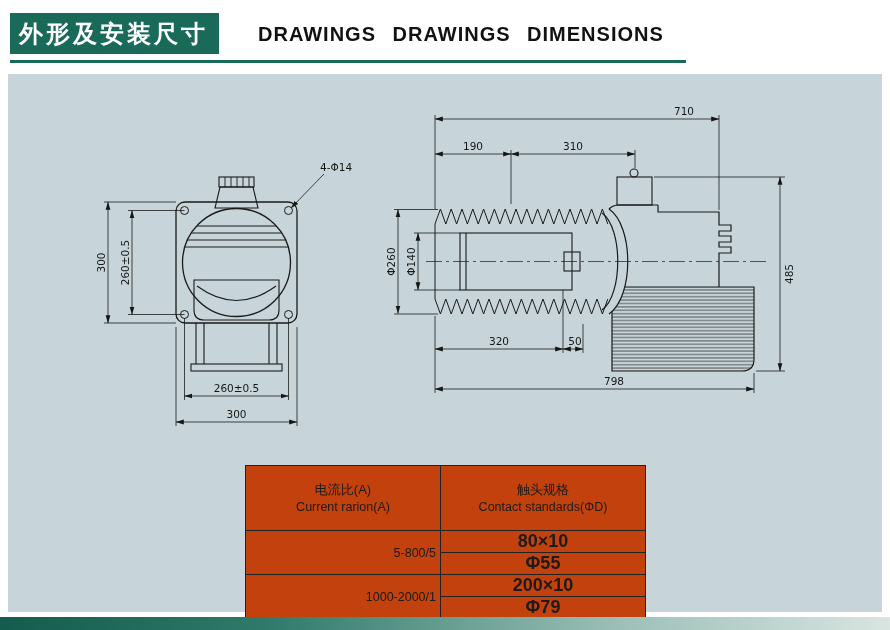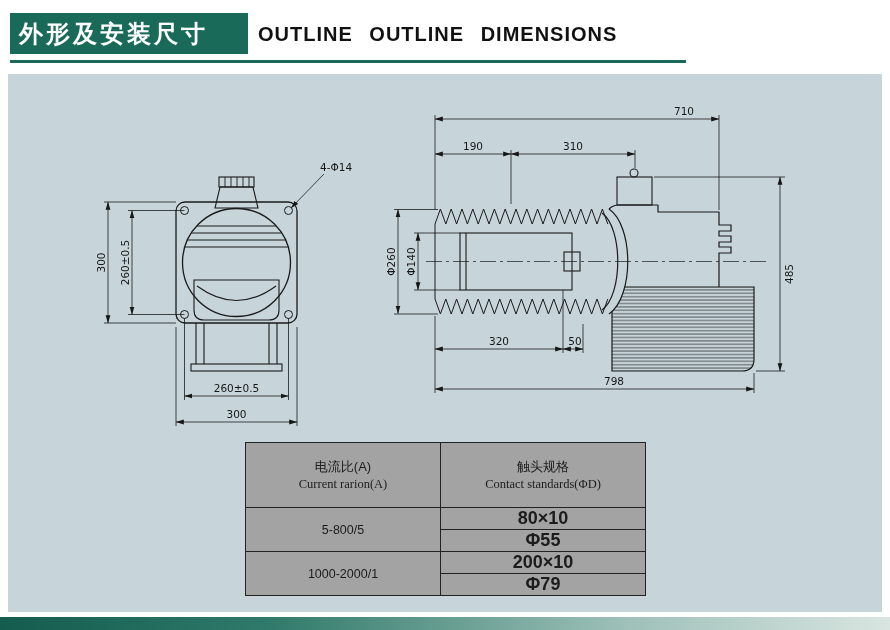--- a/index.html
+++ b/index.html
@@ -1,48 +1,48 @@
 <!DOCTYPE html>
 <html><head>
 <meta charset="utf-8">
 <style>
   html,body{margin:0;padding:0;background:#e8e8e8;}
   .page{position:relative;width:890px;height:630px;background:#ffffff;
         font-family:"Liberation Sans",sans-serif;overflow:hidden;}
-  .title-block{position:absolute;left:10px;top:13px;width:238px;height:41px;
+  .title-block{position:absolute;left:10px;top:13px;width:209px;height:41px;
         background:#1a6a59;color:#ffffff;display:flex;align-items:center;
         box-sizing:border-box;padding-left:9px;font-size:24px;font-weight:bold;
         letter-spacing:3px;}
   .title-en{position:absolute;left:258px;top:23px;font-size:20px;font-weight:bold;
         color:#111111;letter-spacing:1px;word-spacing:10px;}
   .rule{position:absolute;left:10px;top:60px;width:676px;height:3px;background:#1a6a59;}
   .panel{position:absolute;left:8px;top:74px;width:874px;height:538px;background:#c7d5da;}
   .drawing{position:absolute;left:0;top:0;}
   .drawing text{font-family:"DejaVu Sans",sans-serif;font-size:10.5px;fill:#161616;}
-  .spec-table{position:absolute;left:237px;top:368px;border-collapse:collapse;
-        background:#a3a3a3;table-layout:fixed;}
+  .spec-table{position:absolute;left:237px;top:391px;border-collapse:collapse;
+        background:#c2410c;table-layout:fixed;}
   .spec-table th,.spec-table td{border:1px solid #222;text-align:center;
         color:#1c1c1c;font-weight:normal;padding:0 4px;}
   .spec-table th{height:64px;}
   .spec-table .cn{display:block;font-size:13px;line-height:18px;}
-  .spec-table .en{display:block;font-size:12.5px;line-height:17px;font-family:Liberation Serif, serif;}
-  .spec-table .ratio-cell{font-size:12.5px;height:33px;width:186px;}
+  .spec-table .en{display:block;font-size:12.5px;line-height:17px;}
+  .spec-table .ratio-cell{font-size:12.5px;height:33px;width:186px;text-align:right;}
   .spec-table .spec-cell{font-size:18px;height:16px;width:196px;font-weight:bold;}
   .bottom-bar{position:absolute;left:0;top:617px;width:890px;height:13px;
         background:linear-gradient(90deg,#135c4e 0%,#2f7a6a 30%,#9dc0b8 70%,#d9e5e1 100%);}
 </style>
 </head>
 <body>
 
 <div class="page">
 
   <div class="title-block">
     <span>外形及安装尺寸</span>
   </div>
-  <div class="title-en">OUTLINE  OUTLINE  DIMENSIONS</div>
+  <div class="title-en">DRAWINGS  DRAWINGS  DIMENSIONS</div>
   <div class="rule"></div>
 
   <div class="panel">
     <svg class="drawing" width="874" height="538" viewBox="0 0 874 538">
       <defs>
         <marker id="ar" markerWidth="9" markerHeight="6.5" refX="7.8" refY="3" orient="auto-start-reverse" markerUnits="userSpaceOnUse">
           <path d="M0,0.6 L8,3 L0,5.4 Z" fill="#161616"></path>
         </marker>
         <pattern id="hp" width="6" height="3.4" patternUnits="userSpaceOnUse">
           <line x1="0" y1="1.7" x2="6" y2="1.7" stroke="#2a2a2a" stroke-width="0.8"></line>

